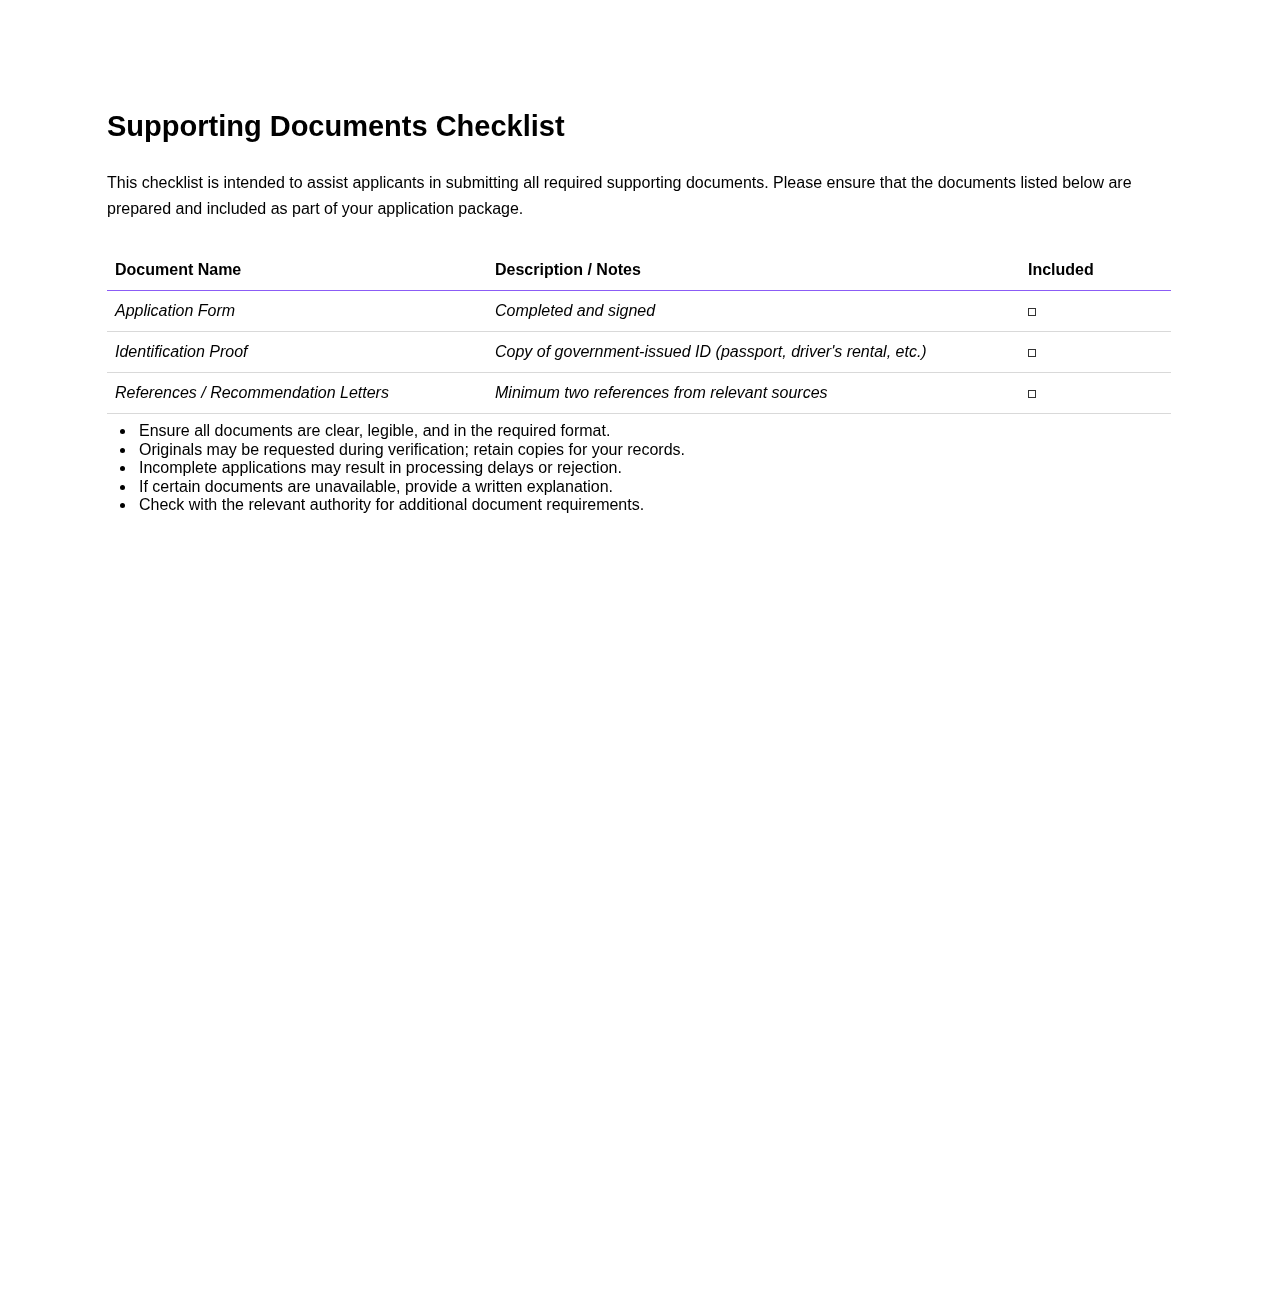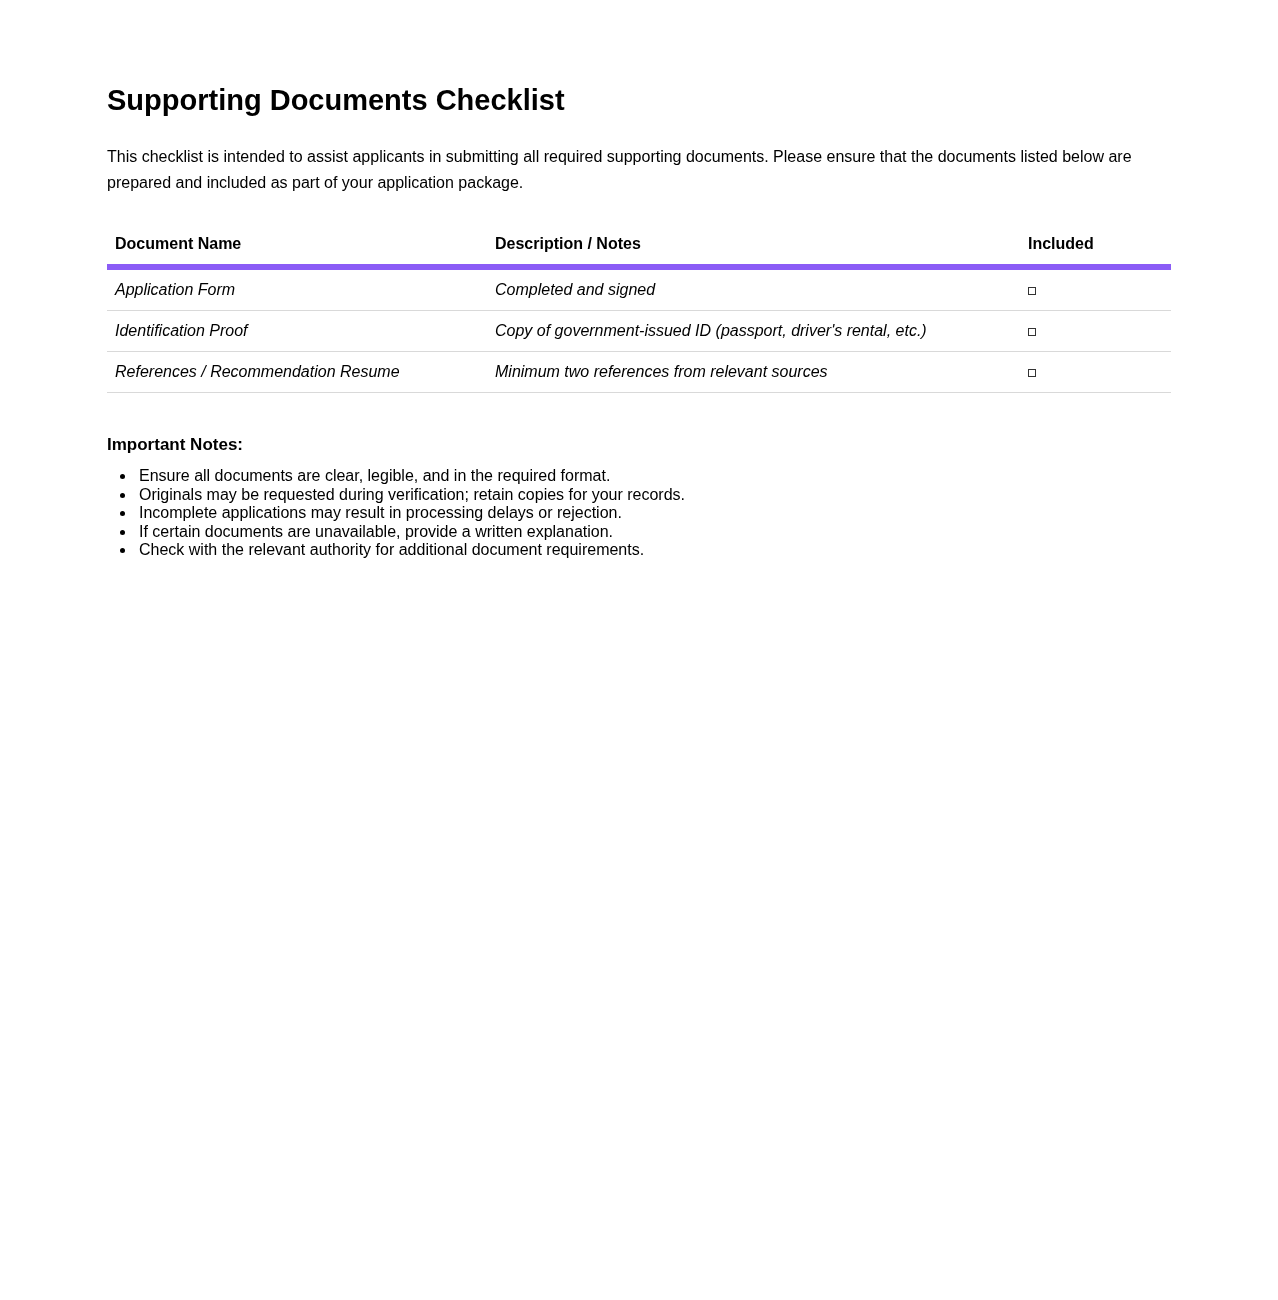--- a/index.html
+++ b/index.html
@@ -11,21 +11,21 @@
     font-family: "Liberation Sans", "DejaVu Sans", sans-serif;
   }
   body {
     width: 1278px;
     height: 1300px;
     overflow: hidden;
   }
   .page {
     width: 1064px;
     margin: 0 0 0 107px;
-    padding-top: 84px;
+    padding-top: 110px;
   }
   h1.doc-title {
     font-size: 29px;
     font-weight: bold;
     margin: 0 0 27px 0;
     line-height: 1.15;
   }
   p.intro {
     font-size: 16px;
     line-height: 26px;
@@ -33,21 +33,21 @@
   }
   table.checklist {
     width: 100%;
     border-collapse: collapse;
     font-size: 16px;
   }
   table.checklist th {
     text-align: left;
     font-weight: bold;
     padding: 11px 8px;
-    border-bottom: 6px solid #8b5cf6;
+    border-bottom: 1px solid #8b5cf6;
   }
   table.checklist td {
     padding: 11px 8px;
     border-bottom: 1px solid #d9d9d9;
     font-style: italic;
   }
   .col-name { width: 380px; }
   .col-desc { width: 533px; }
   .col-incl { width: 151px; }
   .checkbox {
@@ -96,28 +96,27 @@
           <td class="col-name">Application Form</td>
           <td class="col-desc">Completed and signed</td>
           <td class="col-incl"><span class="checkbox"></span></td>
         </tr>
         <tr>
           <td class="col-name">Identification Proof</td>
           <td class="col-desc">Copy of government-issued ID (passport, driver's rental, etc.)</td>
           <td class="col-incl"><span class="checkbox"></span></td>
         </tr>
         <tr>
-          <td class="col-name">References / Recommendation Resume</td>
+          <td class="col-name">References / Recommendation Letters</td>
           <td class="col-desc">Minimum two references from relevant sources</td>
           <td class="col-incl"><span class="checkbox"></span></td>
         </tr>
       </tbody>
   </table>
 
-  <h2 class="notes-heading">Important Notes:</h2>
 
   <ul class="notes-list">
       <li>Ensure all documents are clear, legible, and in the required format.</li>
       <li>Originals may be requested during verification; retain copies for your records.</li>
       <li>Incomplete applications may result in processing delays or rejection.</li>
       <li>If certain documents are unavailable, provide a written explanation.</li>
       <li>Check with the relevant authority for additional document requirements.</li>
     </ul>
 
 </div>

